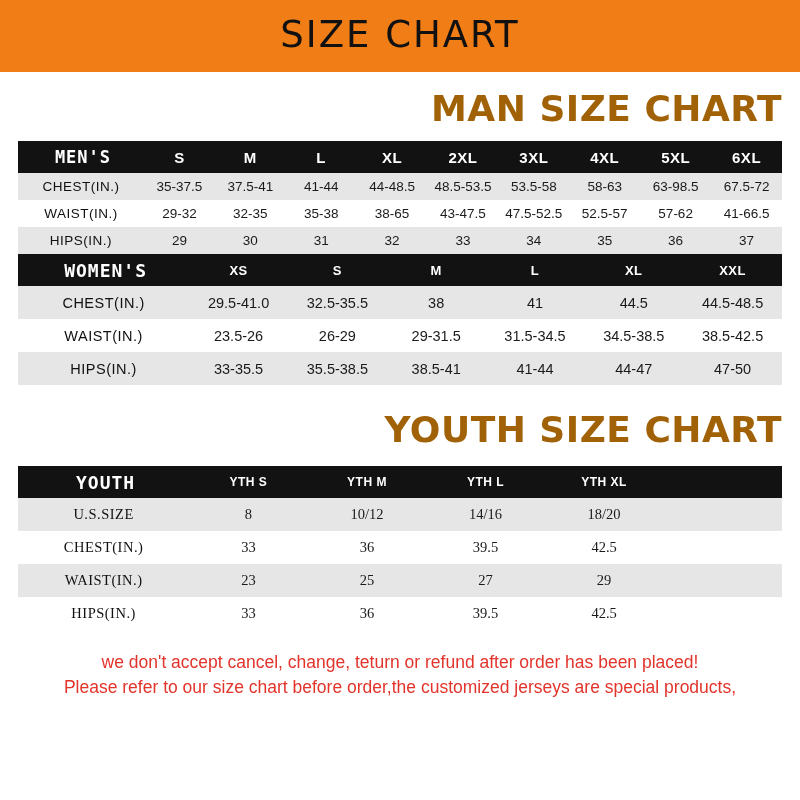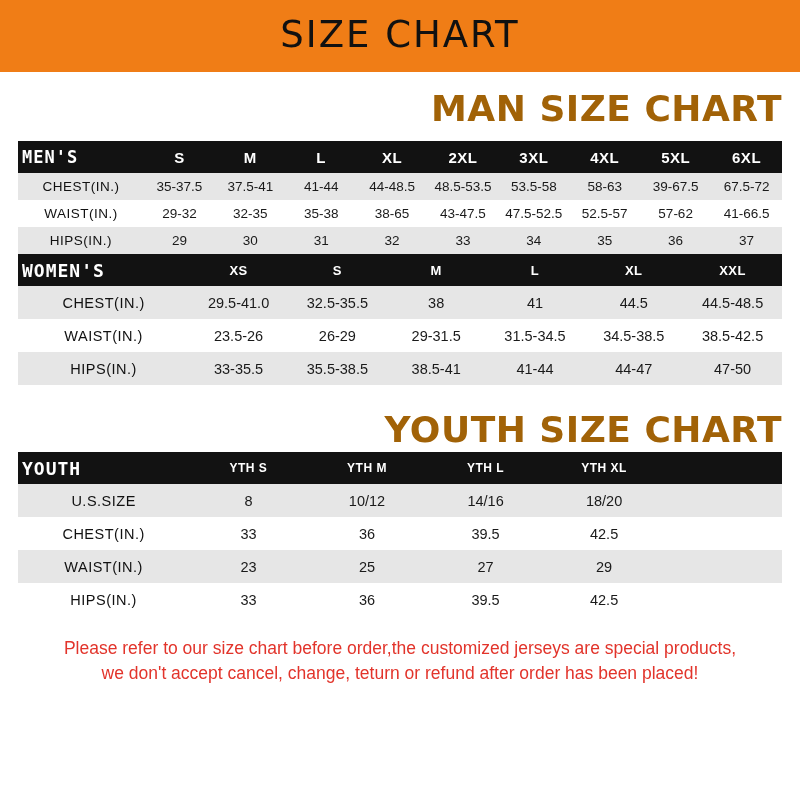--- a/index.html
+++ b/index.html
@@ -45,21 +45,21 @@
   .section-title {
     text-align: right;
     font-family: "DejaVu Sans", sans-serif;
     font-weight: bold;
     font-size: 36px;
     color: #a16207;
     letter-spacing: 0.5px;
   }
   .t-man { margin: 16px 0 12px; }
   .t-women { margin: 22px 0 12px; }
-  .t-youth { margin: 24px 0 2px; }
+  .t-youth { margin: 24px 0 16px; }
 
   table.size-table {
     width: 100%;
     border-collapse: collapse;
     table-layout: fixed;
   }
   table.size-table th,
   table.size-table td {
     padding: 0;
     text-align: center;
@@ -71,21 +71,21 @@
     background: #121212;
   }
   .size-table thead th {
     color: #ffffff;
     font-size: 15px;
     font-weight: bold;
     height: 32px;
     letter-spacing: 0.5px;
   }
   .size-table thead th.rowlabel {
-    text-align: left;
+    text-align: center;
     padding-left: 4px;
     font-size: 17px;
     letter-spacing: 1px;
     font-family: "DejaVu Sans Mono", monospace;
     font-weight: bold;
   }
   .size-table tbody td {
     font-size: 13.5px;
     color: #1a1a1a;
     height: 27px;
@@ -99,21 +99,21 @@
   .size-table tbody tr.rowB { background: #ffffff; }
 
   
   .women-table thead th { font-size: 13px; }
   .women-table thead th.rowlabel { font-size: 18px; }
   .women-table tbody td { font-size: 14.5px; height: 33px; }
   .women-table tbody td.rowlabel { font-size: 14.5px; }
 
   .youth-table thead th { font-size: 12px; }
   .youth-table thead th.rowlabel { font-size: 18px; }
-  .youth-table tbody td { font-size: 14.5px; height: 33px; }
+  .youth-table tbody td { font-size: 14.5px; height: 33px; font-family: Liberation Serif, serif; }
   .youth-table tbody td.rowlabel { font-size: 14.5px; }
 
   .note {
     margin-top: 20px;
     padding: 0 12px;
     text-align: center;
     color: #e2342b;
     font-size: 17.5px;
     line-height: 1.45;
     font-family: "Liberation Sans", sans-serif;
@@ -150,21 +150,21 @@
       <tbody>
         <tr class="rowA">
           <td class="rowlabel">CHEST(IN.)</td>
           <td>35-37.5</td>
           <td>37.5-41</td>
           <td>41-44</td>
           <td>44-48.5</td>
           <td>48.5-53.5</td>
           <td>53.5-58</td>
           <td>58-63</td>
-          <td>39-67.5</td>
+          <td>63-98.5</td>
           <td>67.5-72</td>
         </tr>
         <tr class="rowB">
           <td class="rowlabel">WAIST(IN.)</td>
           <td>29-32</td>
           <td>32-35</td>
           <td>35-38</td>
           <td>38-65</td>
           <td>43-47.5</td>
           <td>47.5-52.5</td>
@@ -272,18 +272,18 @@
           <td>33</td>
           <td>36</td>
           <td>39.5</td>
           <td>42.5</td>
           <td></td>
         </tr>
       </tbody>
     </table>
 
     <div class="note">
+      <span>we don't accept cancel, change, teturn or refund after order has been placed!</span>
       <span>Please refer to our size chart before order,the customized jerseys are special products,</span>
-      <span>we don't accept cancel, change, teturn or refund after order has been placed!</span>
     </div>
 
   </div>
 </div>
 
 </body></html>

